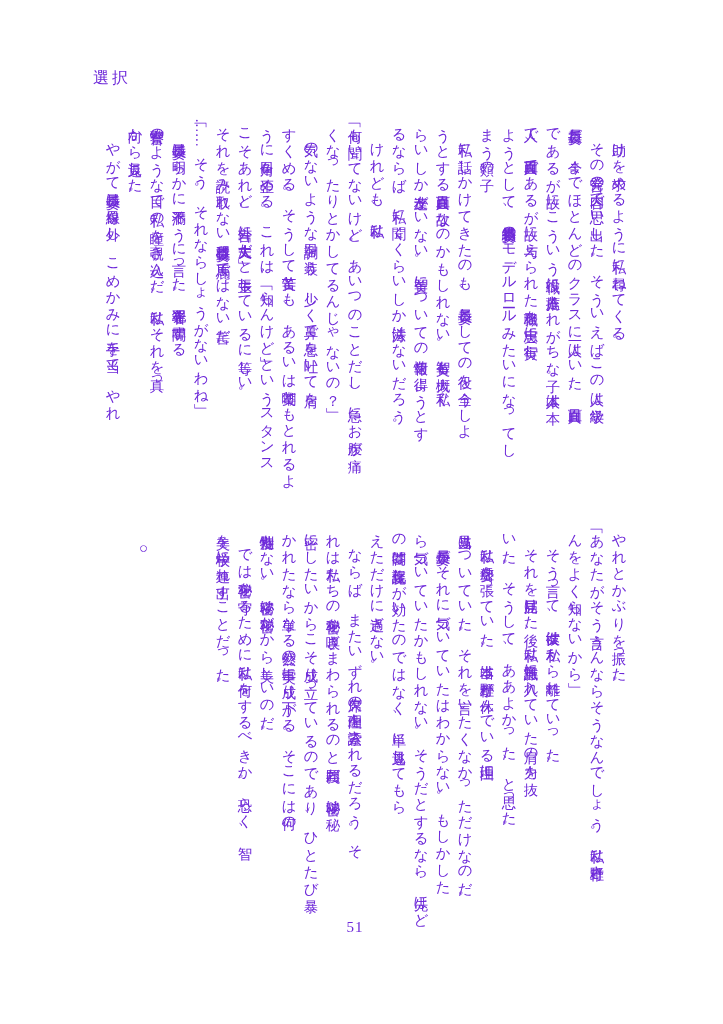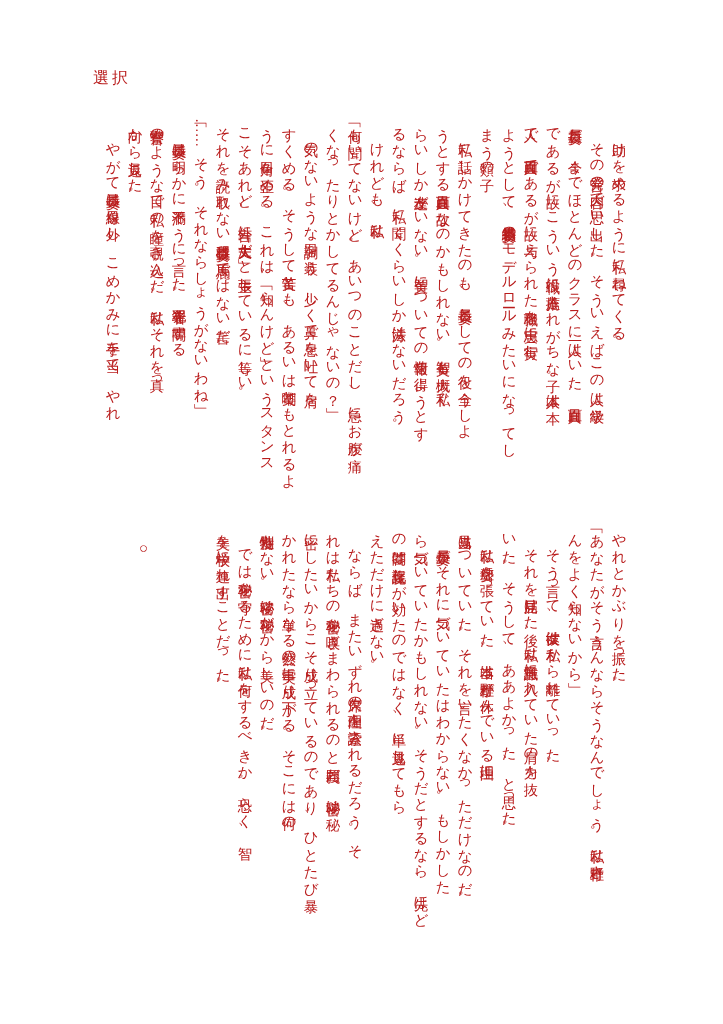--- a/index.html
+++ b/index.html
@@ -3,21 +3,21 @@
 <meta charset="utf-8">
 <style>
   html, body { margin: 0; padding: 0; background: #e8e8e8; }
   .page {
     position: relative;
     width: 723px;
     height: 1024px;
     background: #ffffff;
     overflow: hidden;
     font-family: "Liberation Serif", "DejaVu Serif", serif;
-    color: #b91c1c;
+    color: #6d28d9;
   }
   .heading {
     position: absolute;
     left: 93px;
     top: 68px;
     font-size: 16px;
     letter-spacing: 3px;
     font-weight: normal;
     margin: 0;
   }
@@ -100,14 +100,15 @@
       <div class="vline">れは私たちの秘密を嗅ぎまわられるのと同義だ。秘密は秘</div>
       <div class="vline">密にしたいからこそ成り立っているのであり、ひとたび暴</div>
       <div class="vline">かれたなら単なる公然の事実に成り下がる。そこには何の</div>
       <div class="vline">特別性もない。秘密は秘密だから美しいのだ。</div>
       <div class="vline">　では秘密を守るために私は何をするべきか。恐らく、智</div>
       <div class="vline">美を学校に連れ出すことだった。</div>
     </div>
 
   <div class="scene-break">○</div>
 
+  <div class="page-number">51</div>
 
 </div>
 
 </body></html>

